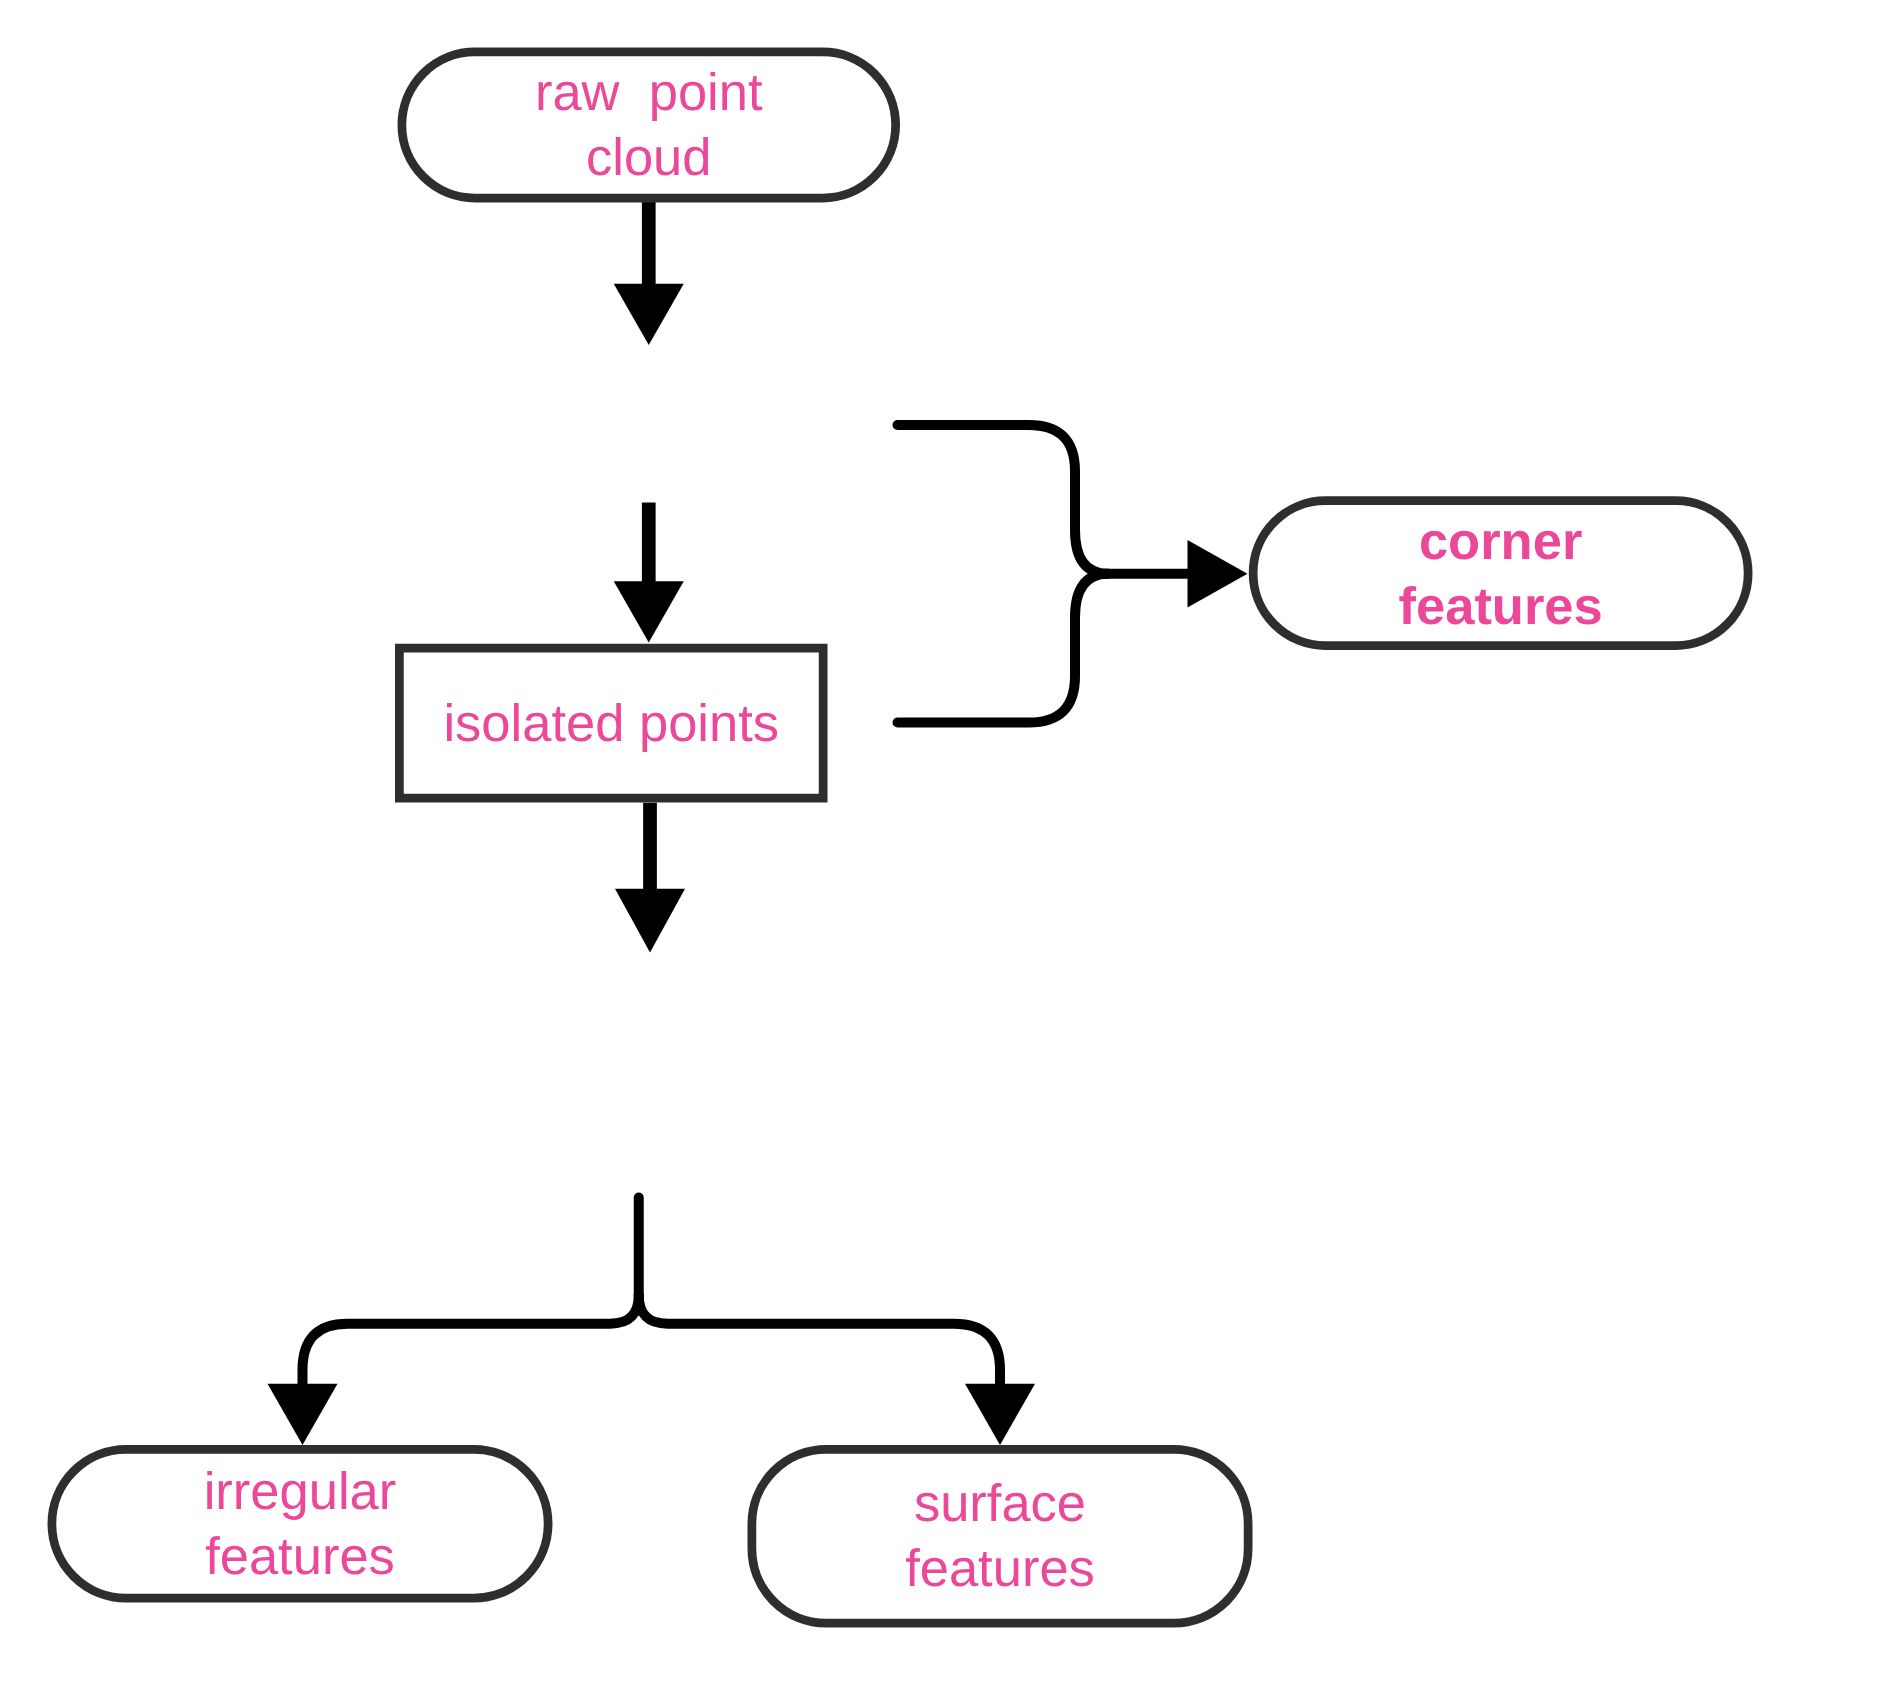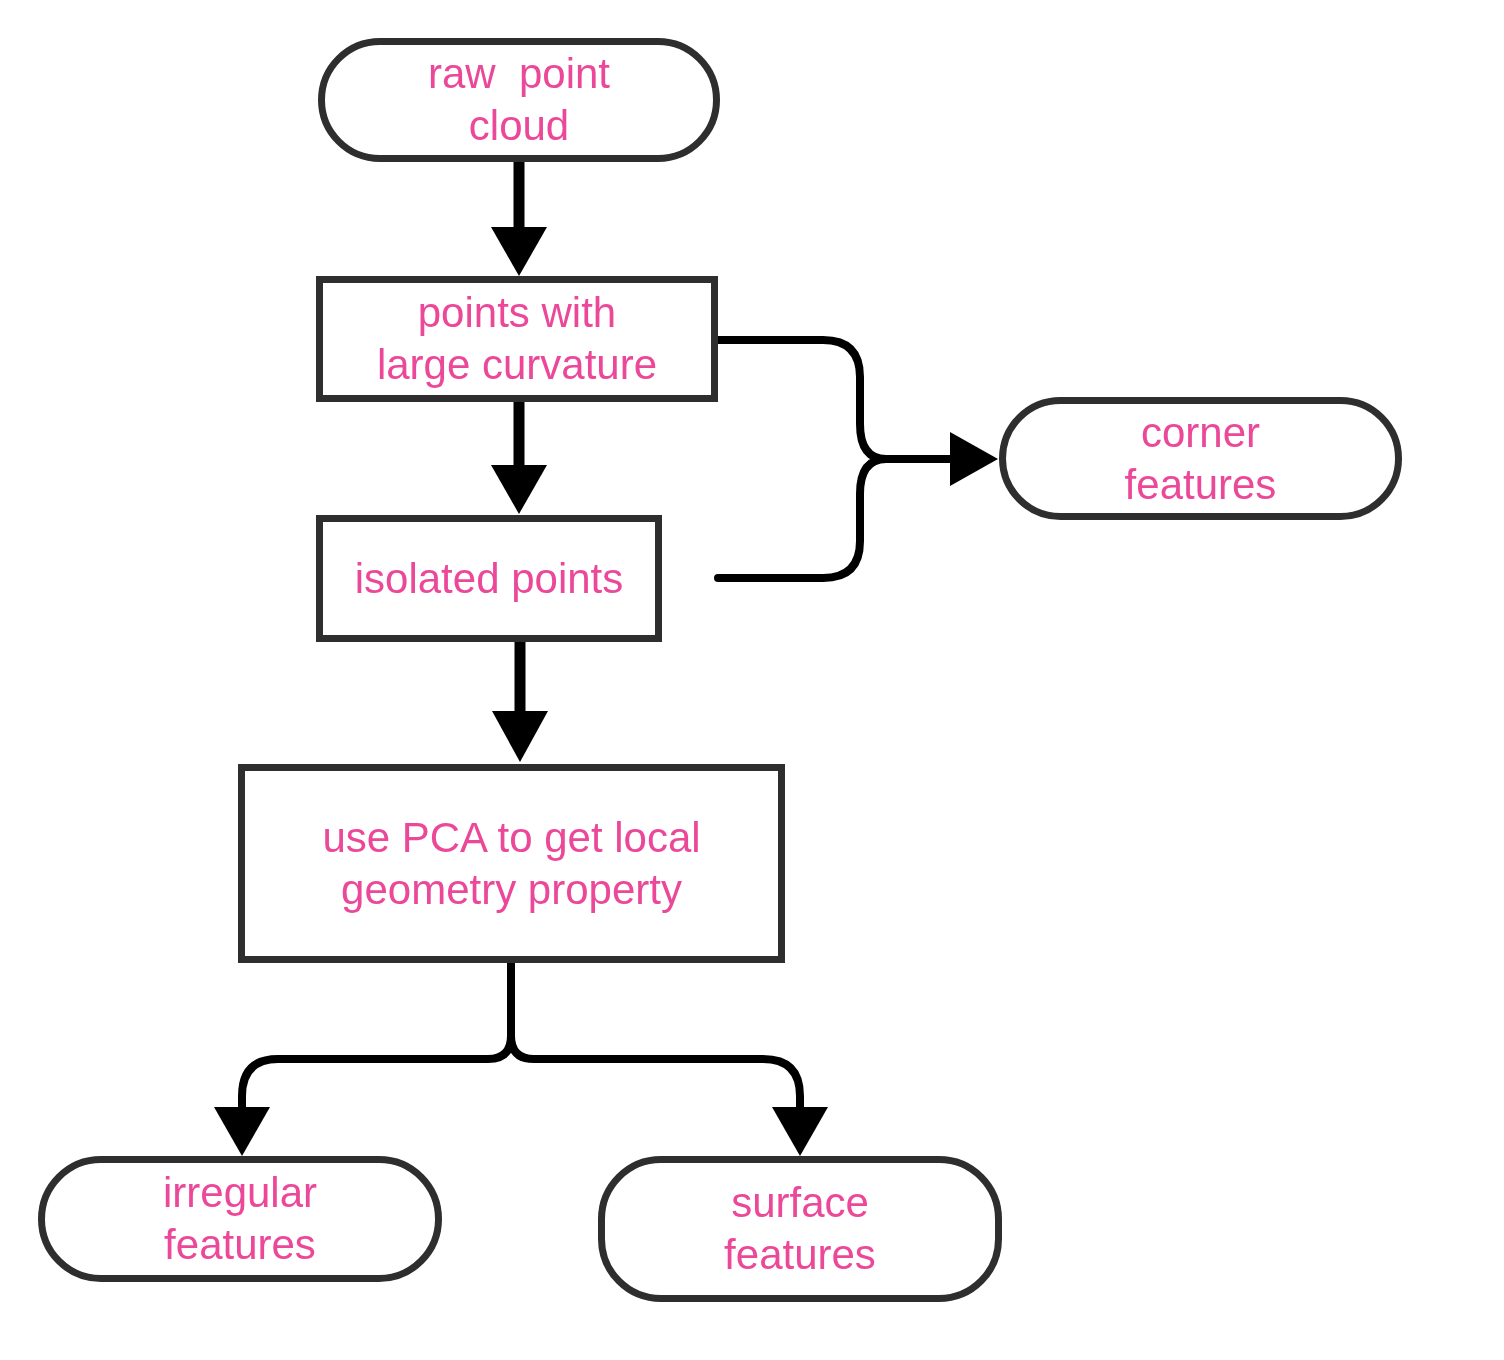--- a/index.html
+++ b/index.html
@@ -34,21 +34,21 @@
     color: #ec4899;
     font-size: 42px;
     line-height: 52px;
     white-space: pre-wrap;
   }
   .stadium { border-radius: 70px; }
 
   #node-raw       { left: 318px; top: 38px;   width: 402px; height: 124px; border-radius: 62px; }
   #node-curvature { left: 316px; top: 276px;  width: 402px; height: 126px; }
   #node-isolated  { left: 316px; top: 515px;  width: 346px; height: 127px; }
-  #node-corner    { left: 999px; top: 397px;  width: 403px; height: 123px; border-radius: 62px; }
+  #node-corner    { left: 999px; top: 397px;  width: 403px; height: 123px; border-radius: 62px; font-weight: bold; }
   #node-pca       { left: 238px; top: 764px;  width: 547px; height: 199px; }
   #node-irregular { left: 38px;  top: 1156px; width: 404px; height: 126px; border-radius: 63px; text-align: center; }
   #node-surface   { left: 598px; top: 1156px; width: 404px; height: 146px; border-radius: 63px; }
 
   .edge-path {
     fill: none;
     stroke: #000000;
     stroke-width: 8;
     stroke-linecap: round;
     stroke-linejoin: round;
@@ -96,30 +96,26 @@
       <path class="edge-path" d="M 511 1036 Q 511 1059 488 1059 L 278 1059 Q 242 1059 242 1096 L 242 1108"></path>
       <path class="edge-path" d="M 511 1036 Q 511 1059 534 1059 L 763 1059 Q 800 1059 800 1096 L 800 1108"></path>
       <polygon class="edge-head" points="214,1107 270,1107 242,1156"></polygon>
       <polygon class="edge-head" points="772,1107 828,1107 800,1156"></polygon>
     </g>
   </svg>
 
   <div class="node stadium" id="node-raw">raw  point
 cloud</div>
 
-  <div class="node" id="node-curvature">points with
-large curvature</div>
 
   <div class="node" id="node-isolated">isolated points</div>
 
   <div class="node stadium" id="node-corner">corner
 features</div>
 
-  <div class="node" id="node-pca">use PCA to get local
-geometry property</div>
 
   <div class="node stadium" id="node-irregular">irregular
 features</div>
 
   <div class="node stadium" id="node-surface">surface
 features</div>
 
 </div>
 
 </body></html>

